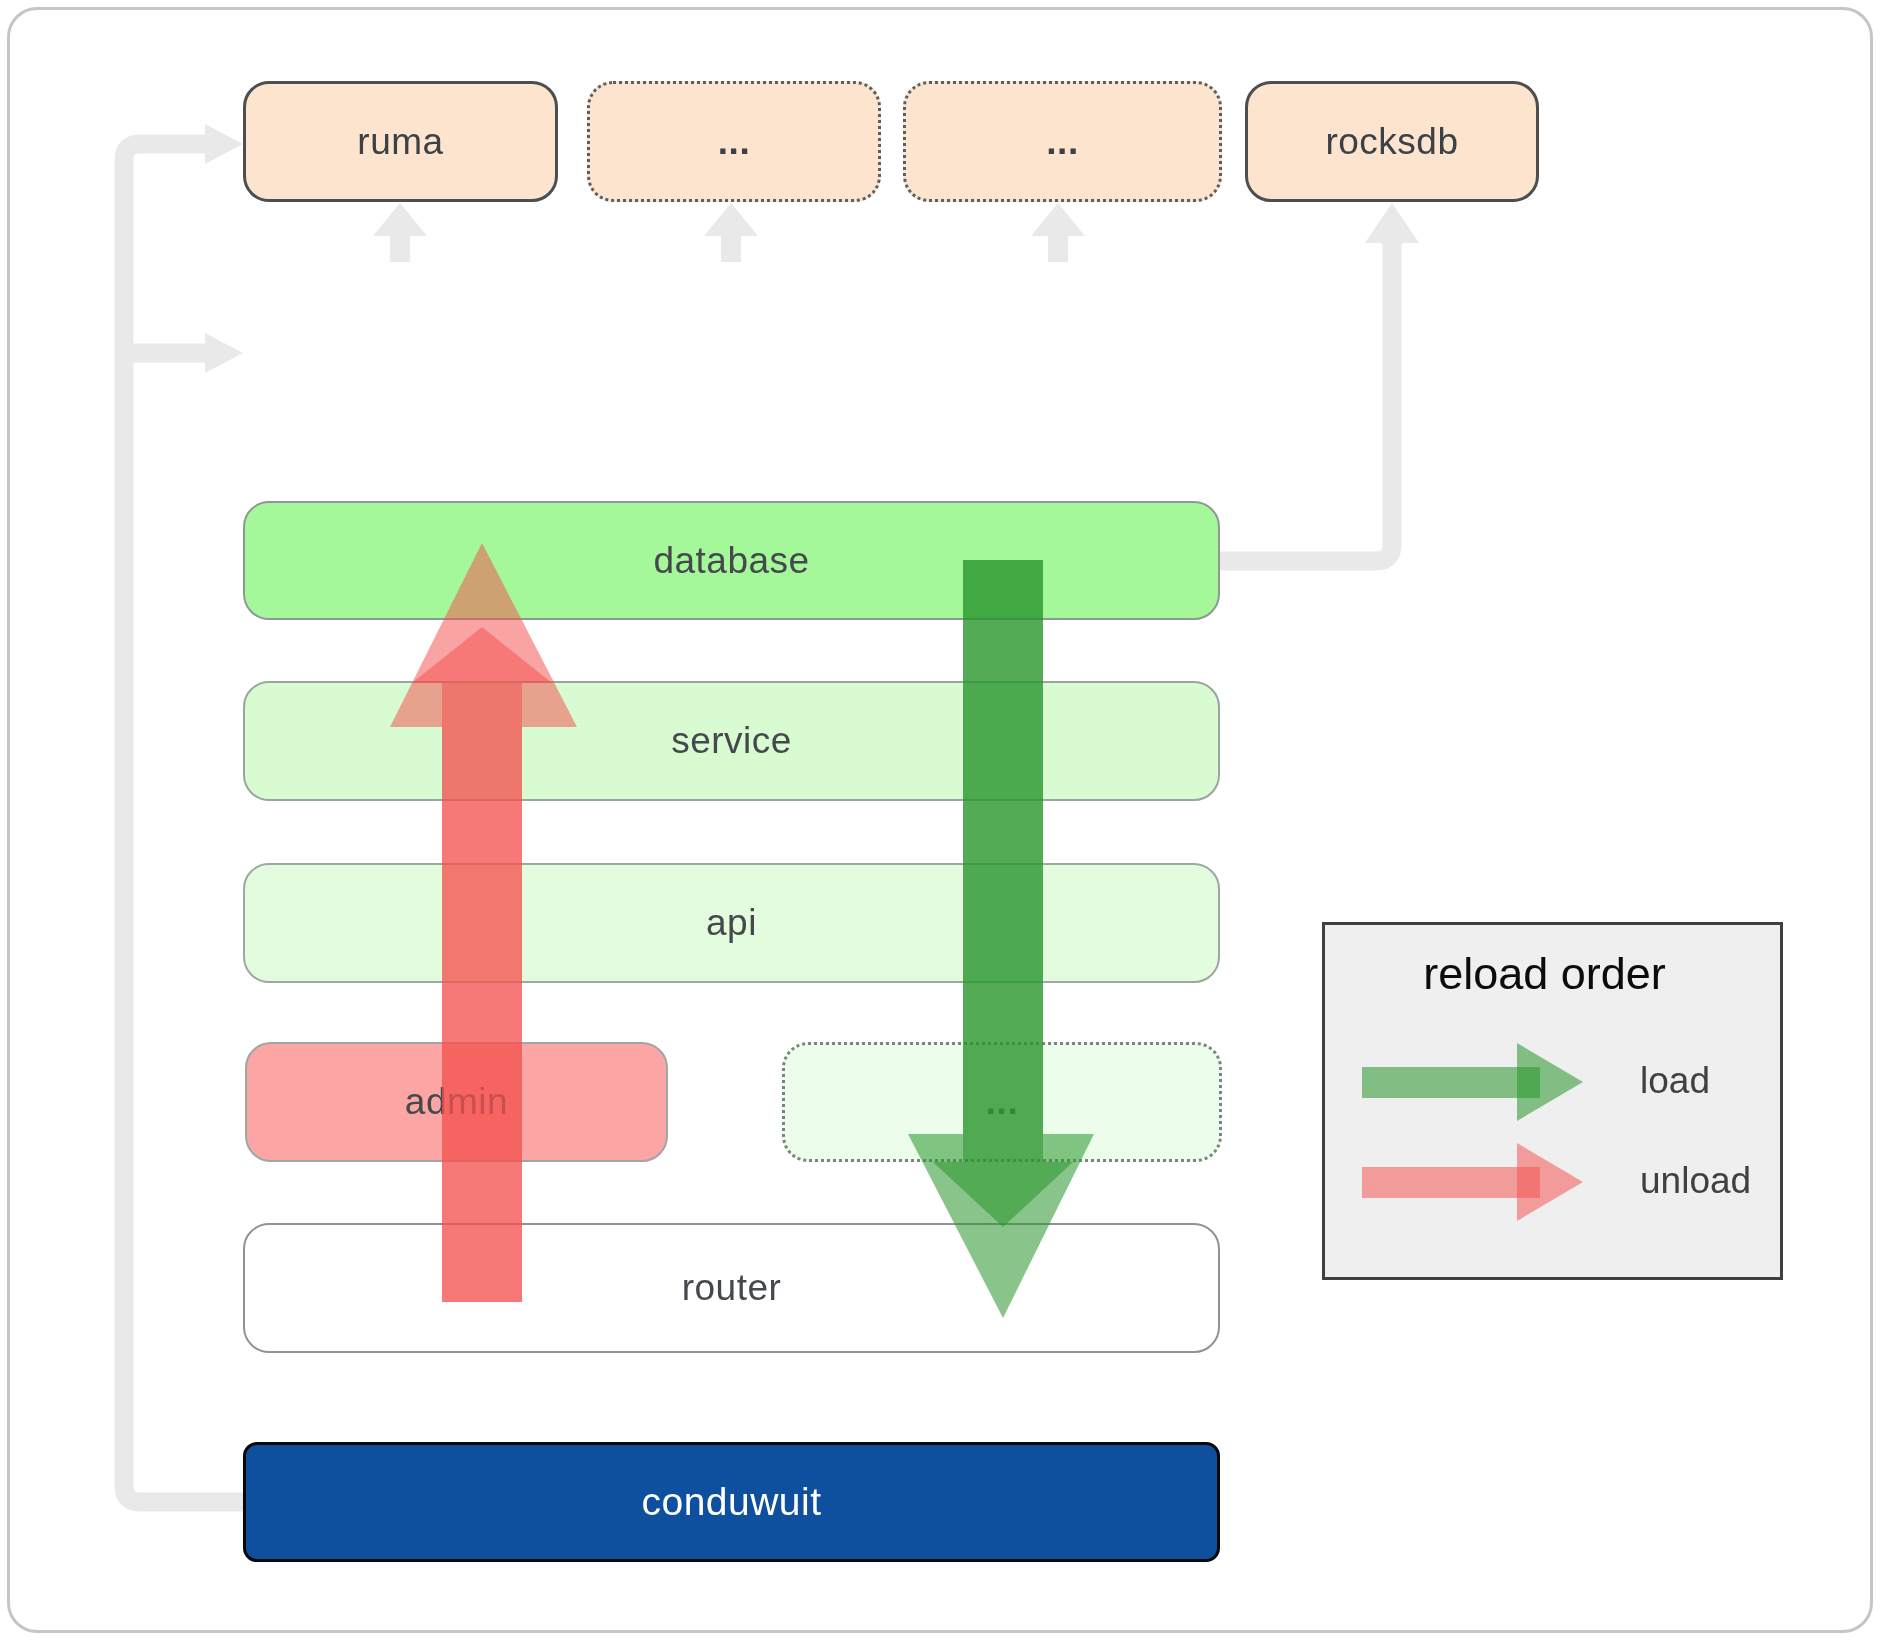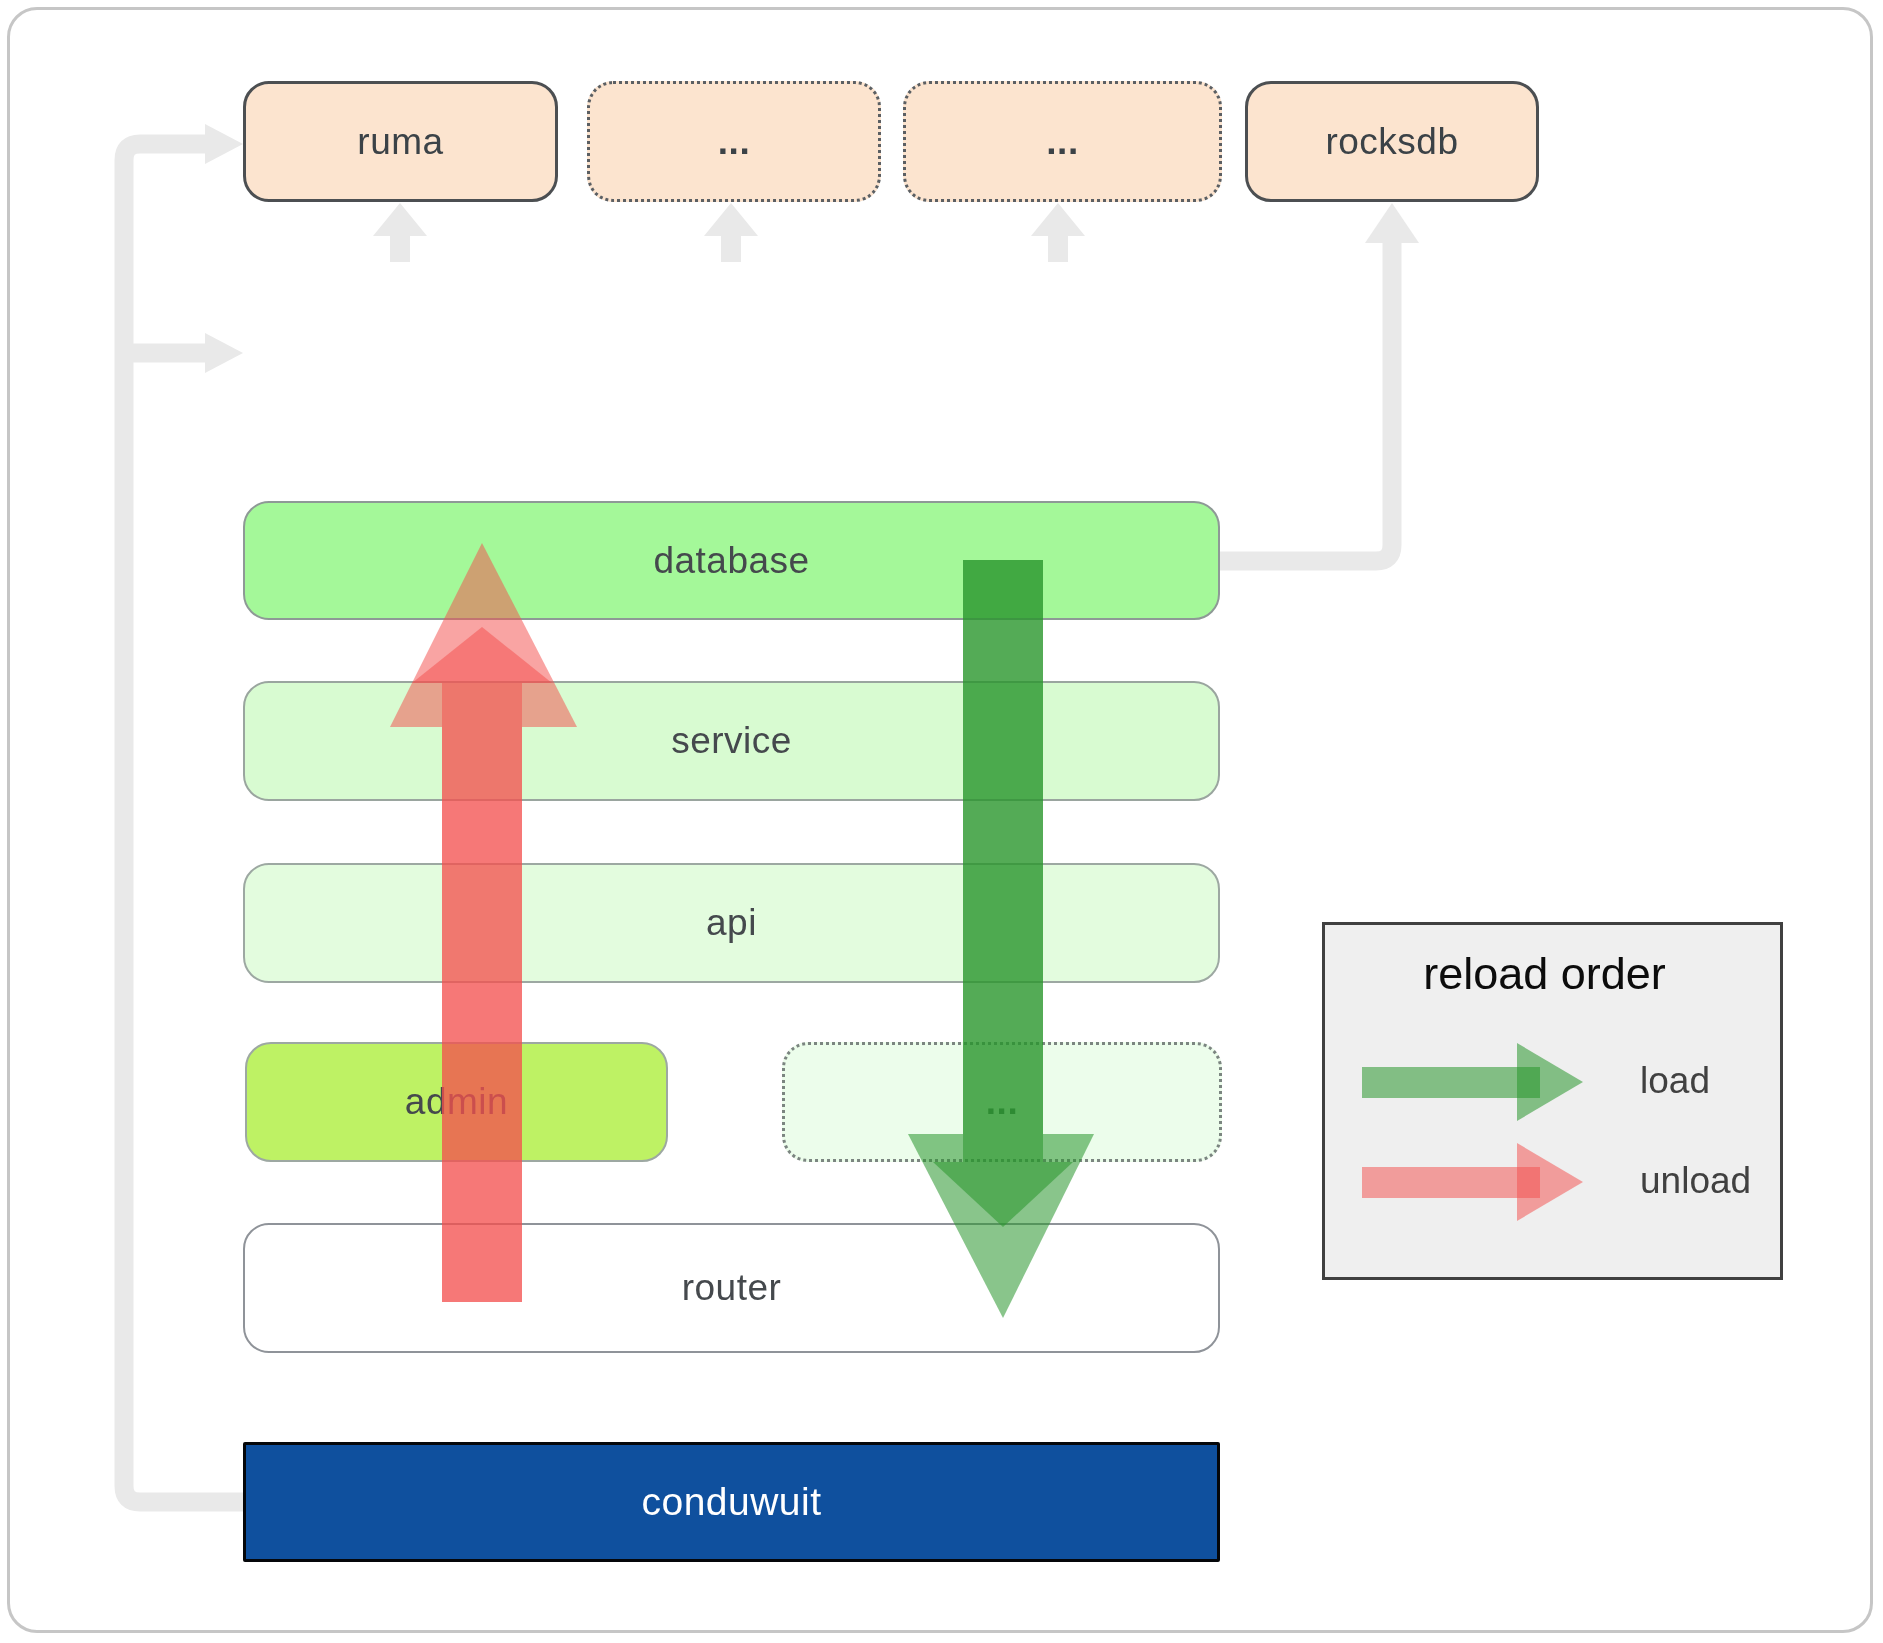--- a/index.html
+++ b/index.html
@@ -15,24 +15,24 @@
     position:absolute;display:flex;align-items:center;justify-content:center;
     box-sizing:border-box;border-radius:26px;
     font-size:37px;color:#45494d;letter-spacing:0.5px;
   }
   .peach-solid{background:#fce4cf;border:3px solid #4c4f52;color:#3b4247;}
   .peach-dotted{background:#fce4cf;border:3px dotted #5b5f63;color:#3b4247;font-weight:bold;}
   .core{background:#d3e5fa;border:2px solid #959ba1;}
   .database{background:#a4f899;border:2px solid #8e9996;}
   .service{background:#d8fbd1;border:2px solid #9aa59f;}
   .api{background:#e3fcde;border:2px solid #9da8a2;}
-  .admin{background:#bef264;border:2px solid #9da8a2;}
+  .admin{background:#fca5a5;border:2px solid #9da8a2;}
   .ext-mid{background:#ecfdeb;border:3px dotted #7b8580;font-weight:bold;color:#4a6351;}
   .router{background:#ffffff;border:2px solid #8f9399;}
-  .conduwuit{background:#0f509e;border:3px solid #05070a;border-radius:2px;
+  .conduwuit{background:#0f509e;border:3px solid #05070a;border-radius:14px;
     color:#ffffff;font-size:39px;}
   .legend{
     position:absolute;left:1322px;top:922px;width:461px;height:358px;
     background:#efefef;border:3px solid #404040;box-sizing:border-box;
   }
   .legend-title{
     position:absolute;left:1322px;top:948px;width:445px;text-align:center;
     font-size:45px;color:#0c0c0c;
   }
   .legend-label{

